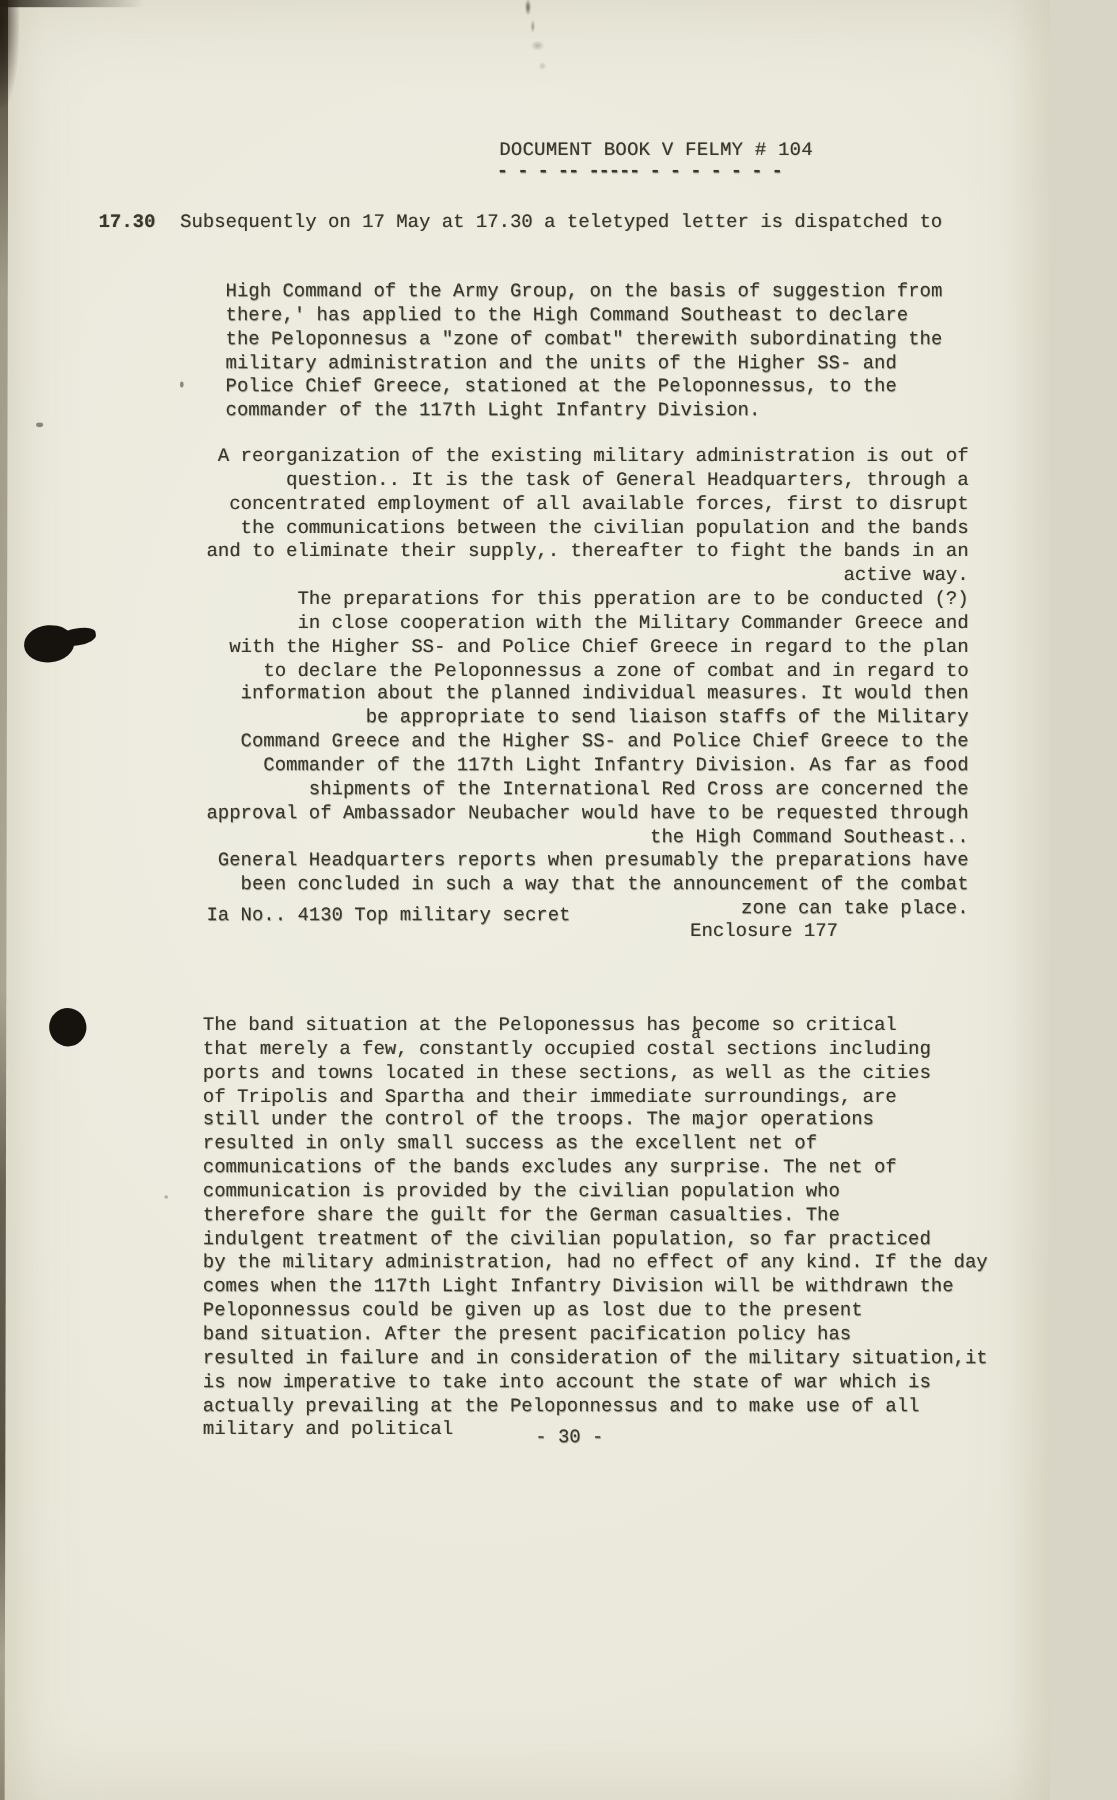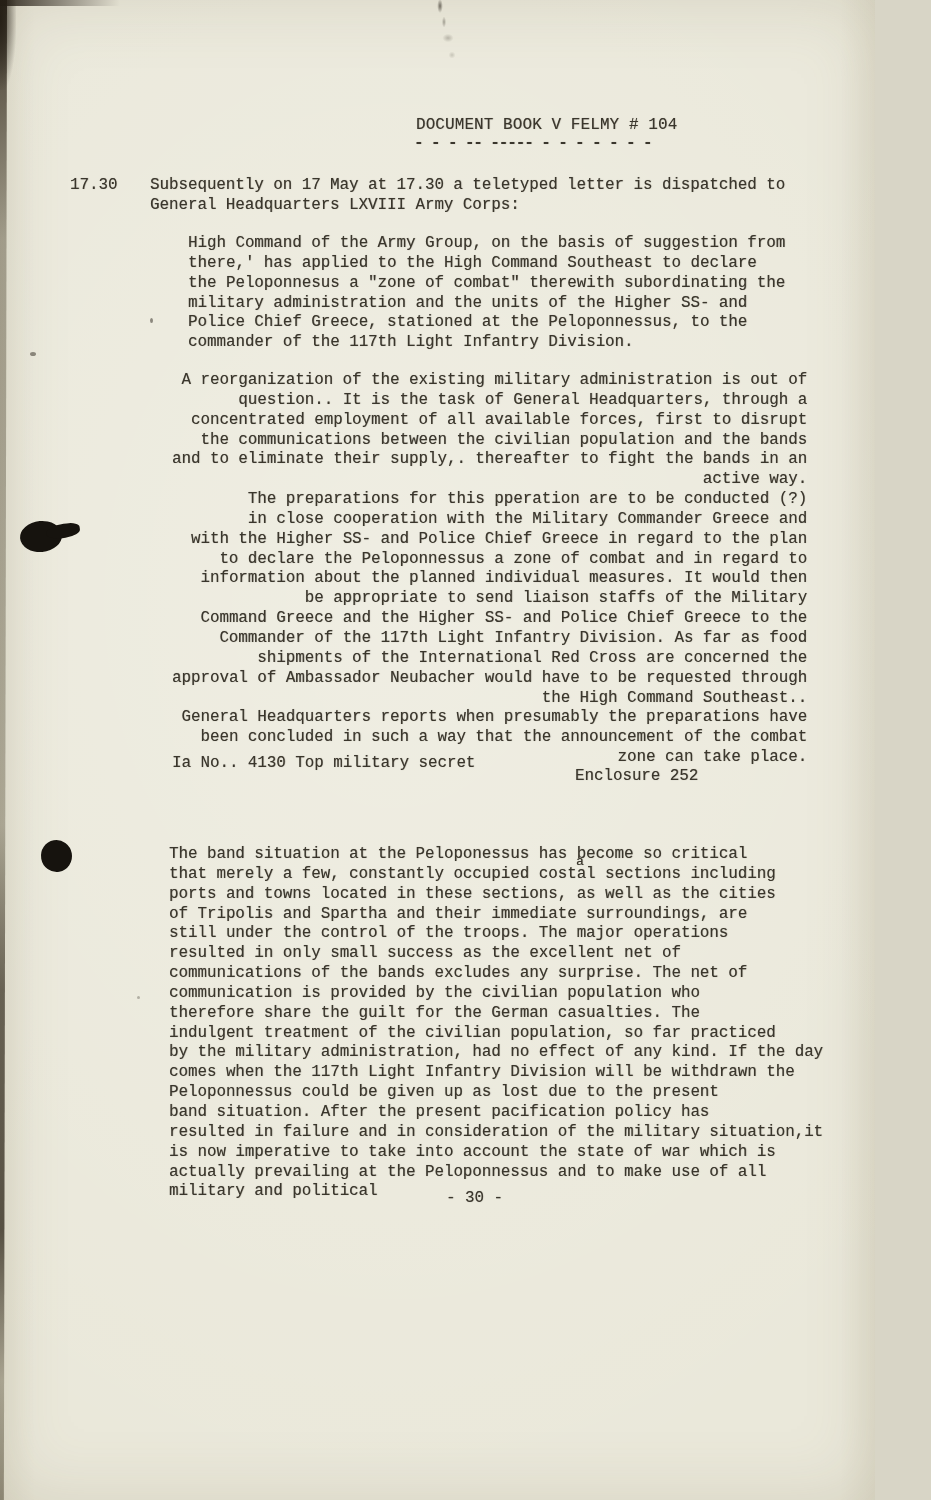--- a/index.html
+++ b/index.html
@@ -31,21 +31,21 @@
   .tw .line { white-space: pre; }
   .header-title {
     top: 116px; left: 416px;
     letter-spacing: 0.2px;
   }
   .header-underline {
     top: 134px; left: 414px;
     font-weight: bold;
     letter-spacing: -1px;
   }
-  .entry1-time { top: 176px; left: 70px; }
+  .entry1-time { top: 176px; left: 82px; font-weight: bold; }
   .entry1-intro { top: 176px; left: 150px; }
   .para-a { top: 234px; left: 188px; }
   .para-b { top: 371px; left: 172px; text-align: right; }
   .ref-line { top: 754px; left: 172px; }
   .enclosure { top: 767px; left: 575px; }
   .entry2-heading { top: 803px; left: 103px; }
   .letter2-body { top: 845px; left: 169px; }
   .inserted-a { top: 852px; left: 576px; font-size: 13px; }
   .page-number { top: 1189px; left: 446px; }
 
@@ -110,24 +110,24 @@
   <div class="ink-blob blob1-tail"></div>
   <div class="ink-blob blob2"></div>
   <div class="speck speck1"></div>
   <div class="speck speck2"></div>
   <div class="speck speck3"></div>
 
   <div class="tw header-title">DOCUMENT BOOK V FELMY # 104</div>
   <div class="tw header-underline">- - - -- ----- - - - - - - -</div>
 
   <div class="tw entry1-time">17.30</div>
-  <div class="tw entry1-intro"><div class="line">Subsequently on 17 May at 17.30 a teletyped letter is dispatched to</div><div class="line">General Headquarters LXVIII Army Corps:</div></div>
+  <div class="tw entry1-intro"><div class="line">Subsequently on 17 May at 17.30 a teletyped letter is dispatched to</div></div>
   <div class="tw para-a"><div class="line">High Command of the Army Group, on the basis of suggestion from</div><div class="line">there,' has applied to the High Command Southeast to declare</div><div class="line">the Peloponnesus a "zone of combat" therewith subordinating the</div><div class="line">military administration and the units of the Higher SS- and</div><div class="line">Police Chief Greece, stationed at the Peloponnessus, to the</div><div class="line">commander of the 117th Light Infantry Division.</div></div>
   <div class="tw para-b"><div class="line">A reorganization of the existing military administration is out of</div><div class="line">question.. It is the task of General Headquarters, through a</div><div class="line">concentrated employment of all available forces, first to disrupt</div><div class="line">the communications between the civilian population and the bands</div><div class="line">and to eliminate their supply,. thereafter to fight the bands in an</div><div class="line">active way.</div><div class="line">The preparations for this pperation are to be conducted (?)</div><div class="line">in close cooperation with the Military Commander Greece and</div><div class="line">with the Higher SS- and Police Chief Greece in regard to the plan</div><div class="line">to declare the Peloponnessus a zone of combat and in regard to</div><div class="line">information about the planned individual measures. It would then</div><div class="line">be appropriate to send liaison staffs of the Military</div><div class="line">Command Greece and the Higher SS- and Police Chief Greece to the</div><div class="line">Commander of the 117th Light Infantry Division. As far as food</div><div class="line">shipments of the International Red Cross are concerned the</div><div class="line">approval of Ambassador Neubacher would have to be requested through</div><div class="line">the High Command Southeast..</div><div class="line">General Headquarters reports when presumably the preparations have</div><div class="line">been concluded in such a way that the announcement of the combat</div><div class="line">zone can take place.</div></div>
   <div class="tw ref-line">Ia No.. 4130 Top military secret</div>
-  <div class="tw enclosure">Enclosure 252</div>
+  <div class="tw enclosure">Enclosure 177</div>
 
   <div class="tw letter2-body"><div class="line">The band situation at the Peloponessus has become so critical</div><div class="line">that merely a few, constantly occupied costal sections including</div><div class="line">ports and towns located in these sections, as well as the cities</div><div class="line">of Tripolis and Spartha and their immediate surroundings, are</div><div class="line">still under the control of the troops. The major operations</div><div class="line">resulted in only small success as the excellent net of</div><div class="line">communications of the bands excludes any surprise. The net of</div><div class="line">communication is provided by the civilian population who</div><div class="line">therefore share the guilt for the German casualties. The</div><div class="line">indulgent treatment of the civilian population, so far practiced</div><div class="line">by the military administration, had no effect of any kind. If the day</div><div class="line">comes when the 117th Light Infantry Division will be withdrawn the</div><div class="line">Peloponnessus could be given up as lost due to the present</div><div class="line">band situation. After the present pacification policy has</div><div class="line">resulted in failure and in consideration of the military situation,it</div><div class="line">is now imperative to take into account the state of war which is</div><div class="line">actually prevailing at the Peloponnessus and to make use of all</div><div class="line">military and political</div></div>
   <div class="tw inserted-a">a</div>
 
   <div class="tw page-number">- 30 -</div>
 
 </div>
 
 </body></html>

